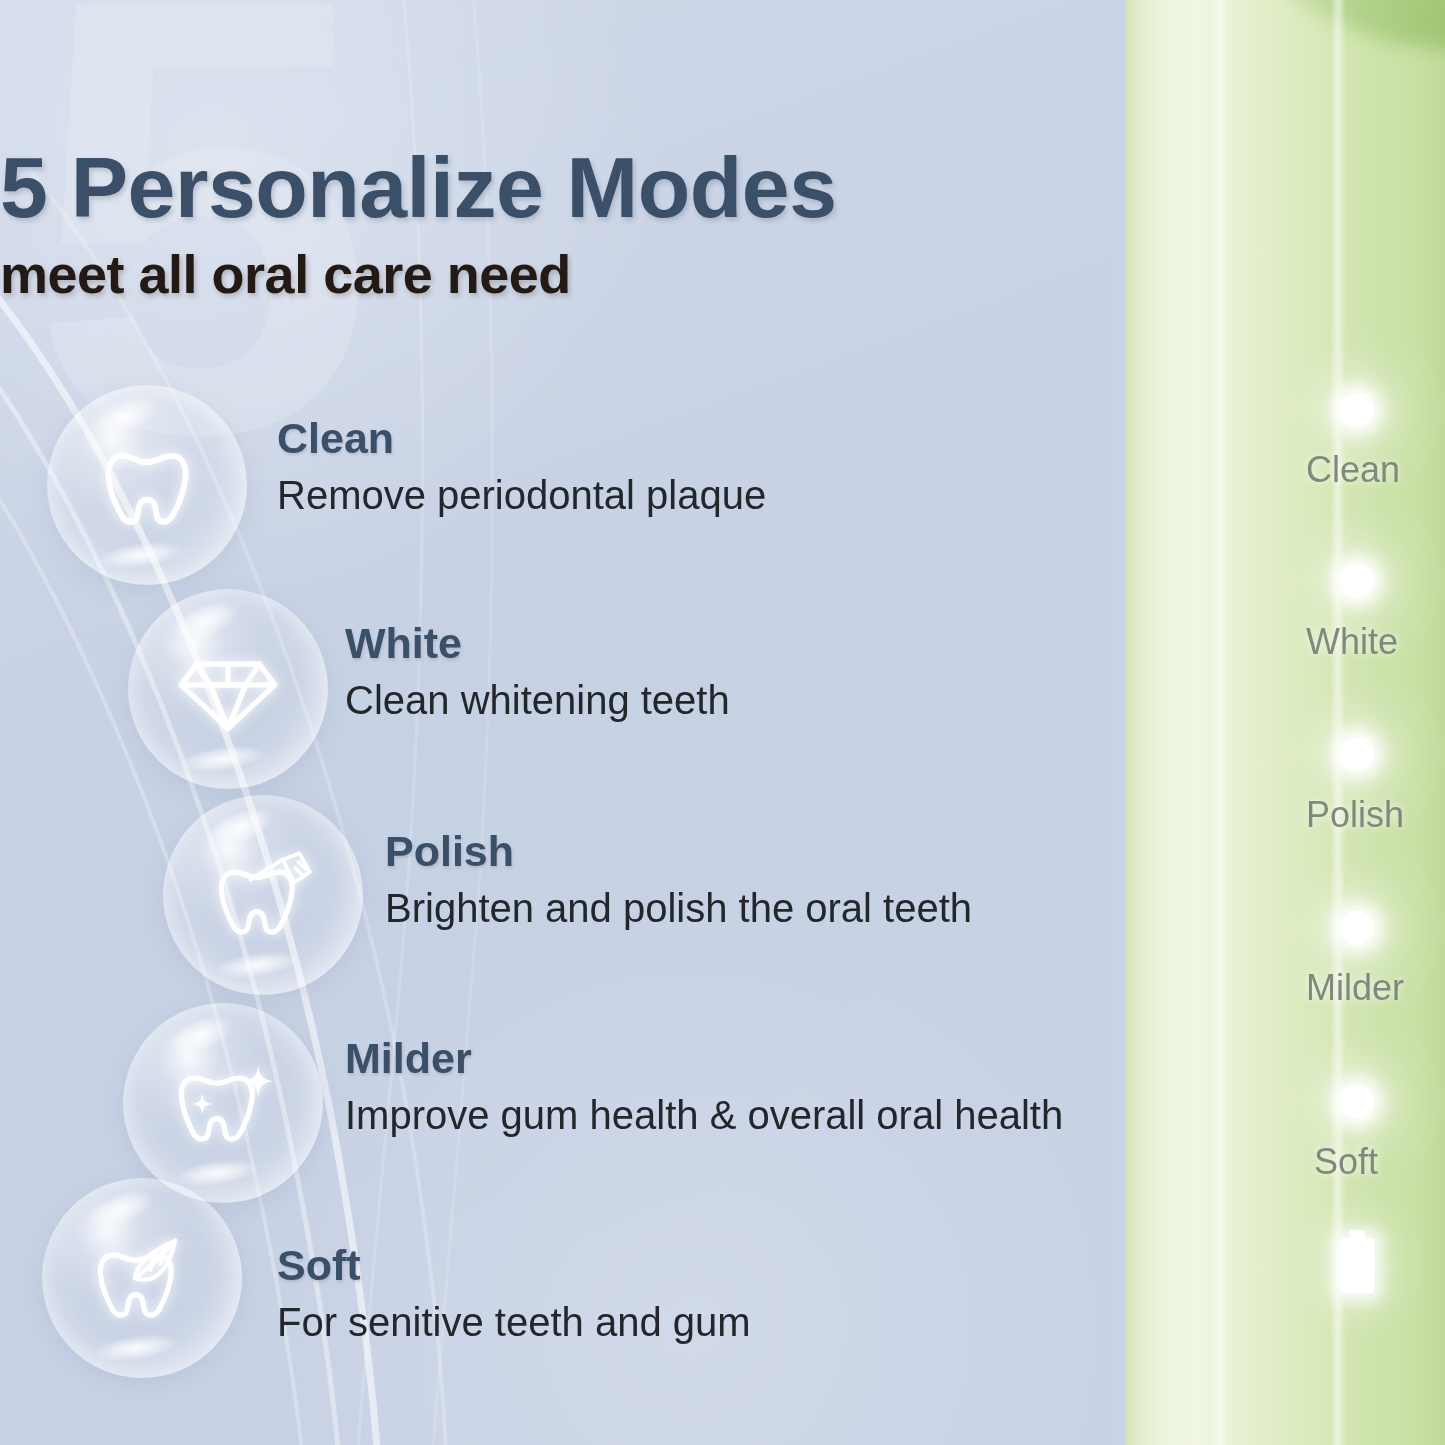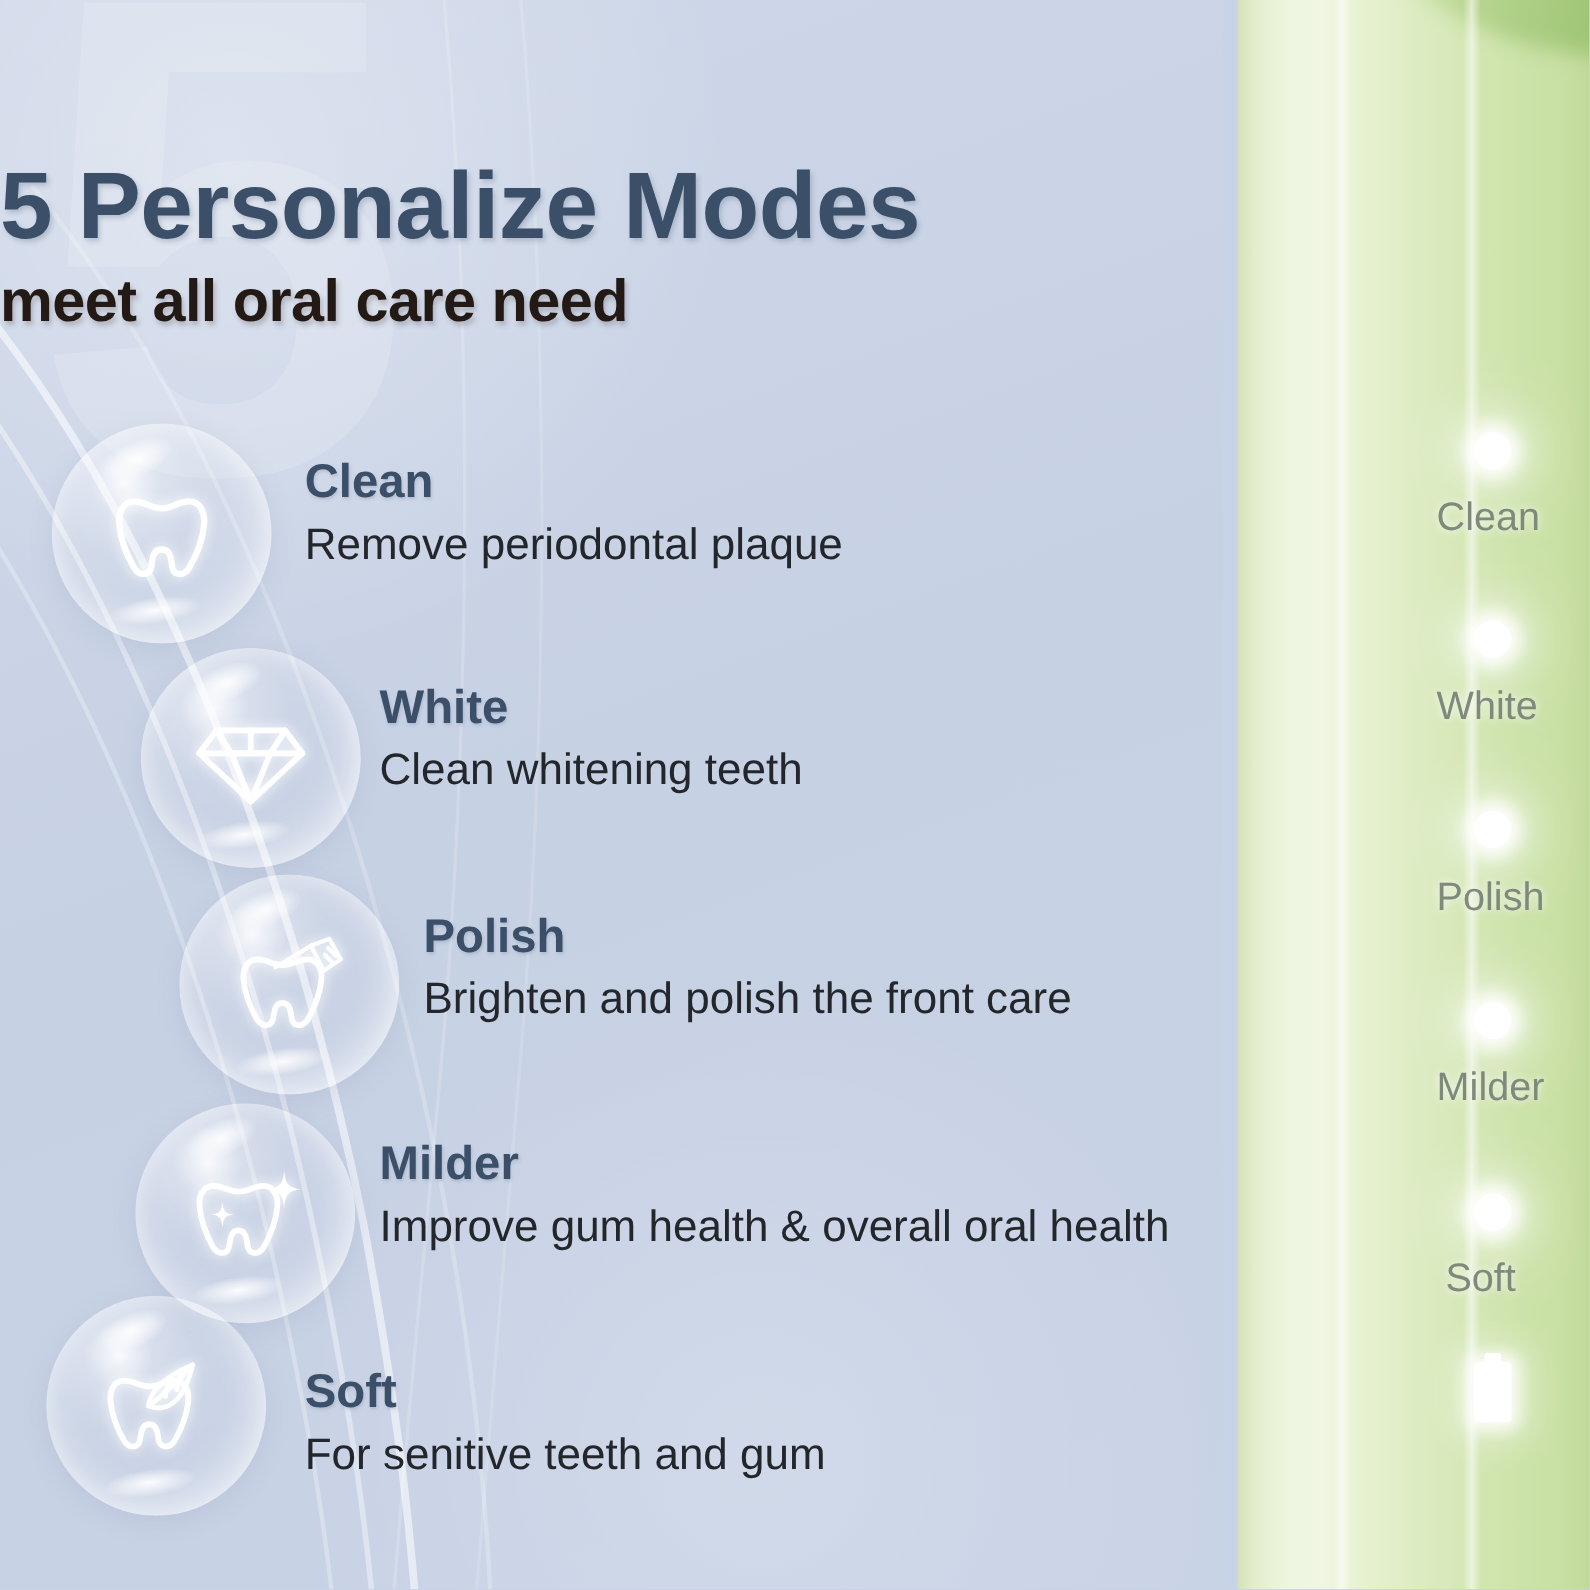--- a/index.html
+++ b/index.html
@@ -320,21 +320,21 @@
               <path d="M71 18 L87 12 L97 30 L82 40 Z"></path>
               <path d="M86 20 L93 27"></path>
               <path d="M83 26 L90 33"></path>
               <path d="M71 18 L40 37"></path>
             </g>
           </svg>
         </span>
       </div>
       <div class="mode-text" style="left:385px; top:828px;">
         <p class="mode-name">Polish</p>
-        <p class="mode-desc">Brighten and polish the front care</p>
+        <p class="mode-desc">Brighten and polish the oral teeth</p>
       </div>
     </div>
 
     <div class="mode-row">
       <div class="bubble" style="left:123px; top:1003px; width:200px; height:200px;">
         <span class="glare glare-top"></span>
         <span class="glare glare-bot"></span>
         <span class="bubble-icon">
           <svg width="108" height="108" viewBox="0 0 104 104">
             <path d="M24 28 C15 28, 11 37, 12 46 C13 59, 19 73, 24 82 C29 89, 37 88, 38 80 C39 73, 40 67, 46 67 C52 67, 53 73, 54 80 C55 88, 63 89, 68 82 C73 73, 79 59, 80 46 C81 37, 77 28, 68 28 C59 28, 55 33, 46 33 C37 33, 33 28, 24 28 Z" fill="none" stroke="#ffffff" stroke-width="5" stroke-linejoin="round" stroke-linecap="round"></path>

